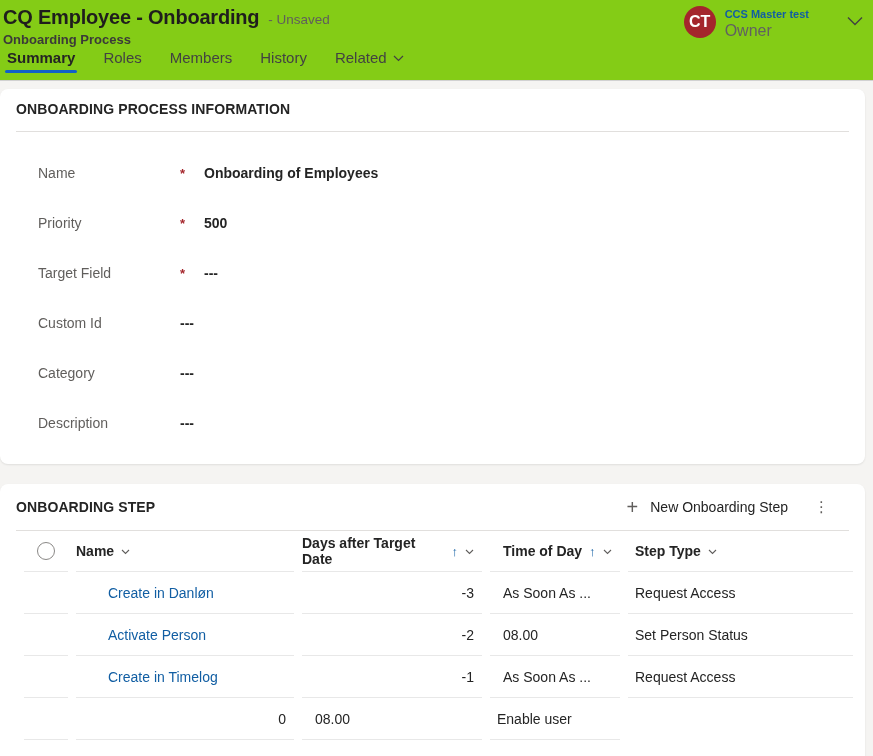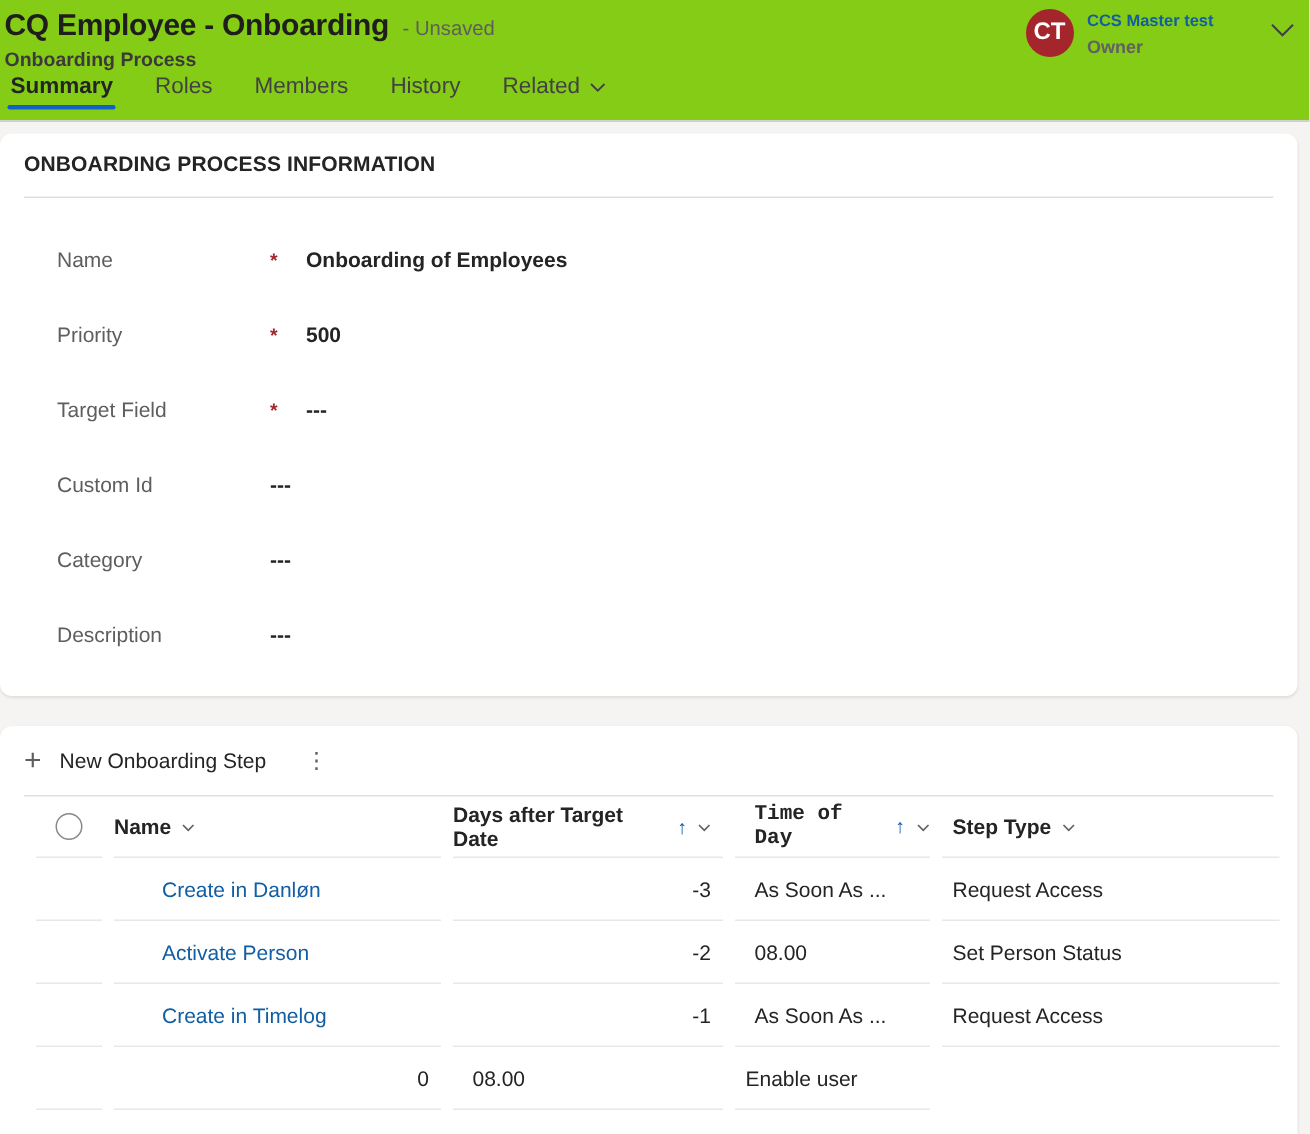--- a/index.html
+++ b/index.html
@@ -25,21 +25,21 @@
   .owner-block { display: flex; align-items: flex-start; margin-top: 2px; cursor: pointer; }
   .avatar {
     width: 32px; height: 32px; border-radius: 50%;
     background: var(--avatar-red, #A4262C); color: #ffffff;
     font-size: 16px; font-weight: 700;
     display: flex; align-items: center; justify-content: center;
     flex: 0 0 32px;
   }
   .owner-text { margin-left: 9px; }
   .owner-name { font-size: 11px; font-weight: 700; color: var(--link-blue, #115EA3); text-decoration: none; line-height: 17px; display: block; }
-  .owner-role { font-size: 12px; color: #616161; line-height: 16px; font-weight: bold; }
+  .owner-role { font-size: 16px; color: #616161; line-height: 16px; }
   .owner-chevron { margin-left: 38px; margin-top: 6px; color: #424242; }
 
   
   .tabs { display: flex; padding-left: 2px; }
   .tab {
     background: none; border: none; cursor: pointer;
     font-family: inherit; font-size: 15px; color: #424242;
     padding: 0 2px 14px 2px; margin-right: 24px; position: relative;
     display: flex; align-items: center; gap: 6px;
   }
@@ -207,20 +207,21 @@
           <span class="field-label">Description</span>
 
           <span class="field-value">---</span>
         </div>
 
     </div>
   </section>
 
   <section class="card card-steps">
     <div class="steps-header">
+      <h2 class="section-title">ONBOARDING STEP</h2>
       <div class="steps-actions">
         <button class="new-step-btn">
           <span class="plus-icon">+</span>
           <span>New Onboarding Step</span>
         </button>
         <button class="more-btn">⋮</button>
       </div>
     </div>
     <hr class="steps-divider">
 
@@ -238,21 +239,21 @@
       </div>
       <div class="cell cell-days" style="gap:7px;">
         <span>Days after Target Date</span>
         <span class="sort-arrow">↑</span>
         <span class="col-chevron">
           <svg width="9" height="6" viewBox="0 0 9 6">
               <path d="M1 1l3.5 3.5L8 1" fill="none" stroke="currentColor" stroke-width="1.1"></path>
             </svg>
         </span>
       </div>
-      <div class="cell cell-time" style="gap:7px;font-family:Liberation Mono, monospace;">
+      <div class="cell cell-time" style="gap:7px;">
         <span>Time of Day</span>
         <span class="sort-arrow">↑</span>
         <span class="col-chevron">
           <svg width="9" height="6" viewBox="0 0 9 6">
               <path d="M1 1l3.5 3.5L8 1" fill="none" stroke="currentColor" stroke-width="1.1"></path>
             </svg>
         </span>
       </div>
       <div class="cell cell-step" style="gap:7px;">
         <span>Step Type</span>

